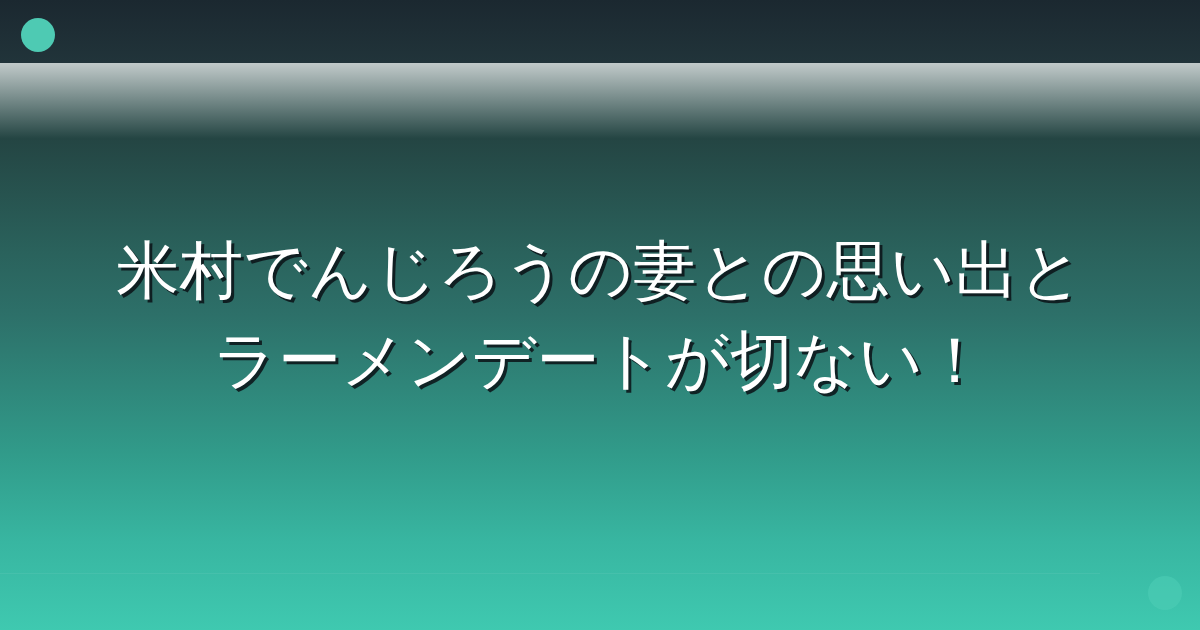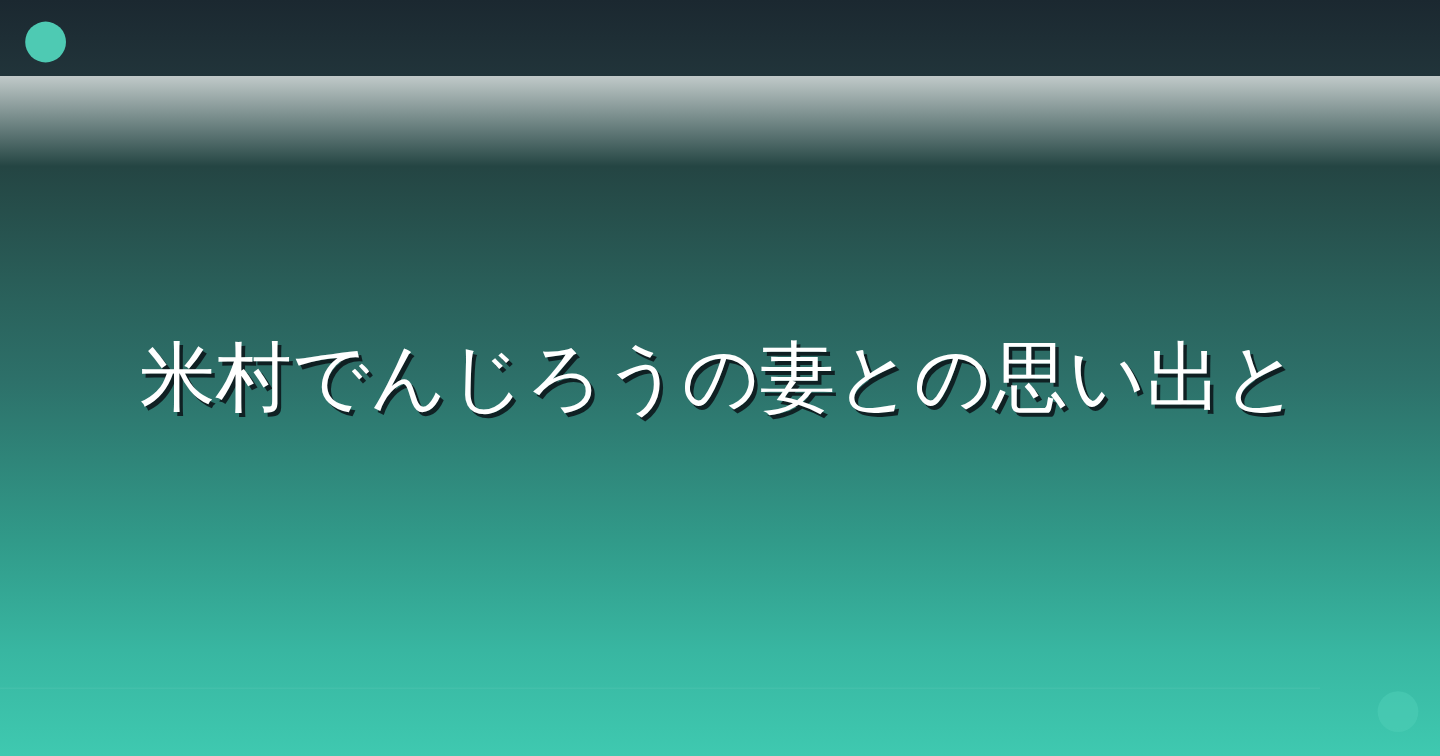--- a/index.html
+++ b/index.html
@@ -93,15 +93,16 @@
 <div id="og-card">
 
   <div class="deco-dot top-left"></div>
 
   <div class="hairline"></div>
 
   <div class="deco-dot bottom-right"></div>
 
   <div id="title-block">
     <div class="title-line">米村でんじろうの妻との思い出と</div>
+    <div class="title-line">ラーメンデートが切ない！</div>
   </div>
 
 </div>
 
 </body></html>

